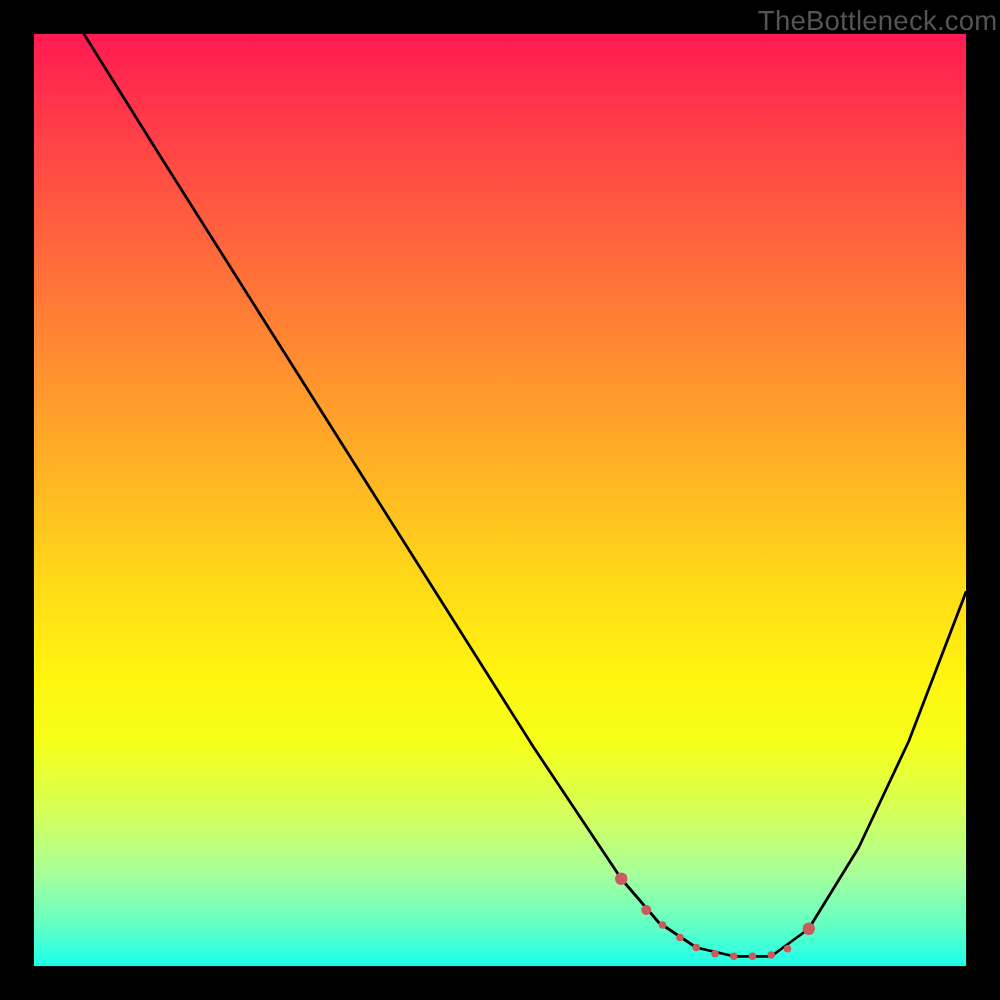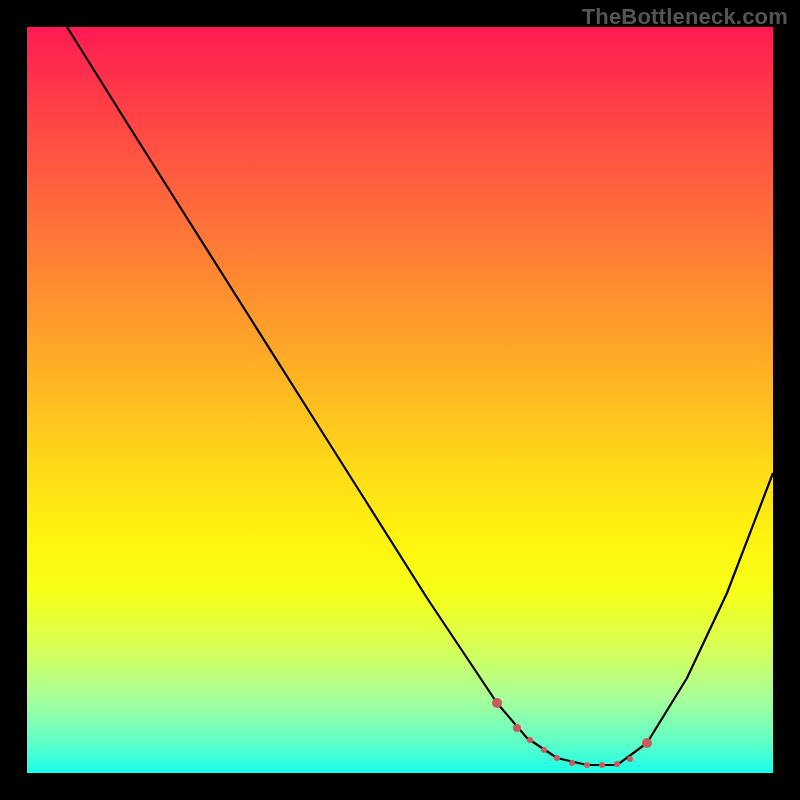--- a/index.html
+++ b/index.html
@@ -13,24 +13,24 @@
   }
   .container {
     position: relative;
     width: 800px;
     height: 800px;
     background: #000;
   }
   .watermark {
     position: absolute;
     top: 4px;
-    right: 12px;
+    right: 2px;
     color: #555;
     font-size: 22px;
-    font-weight: 700;
+    font-weight: 400;
     letter-spacing: 0.2px;
     z-index: 5;
   }
   .plot {
     position: absolute;
     left: 27px;
     top: 27px;
     width: 746px;
     height: 746px;
     overflow: hidden;

